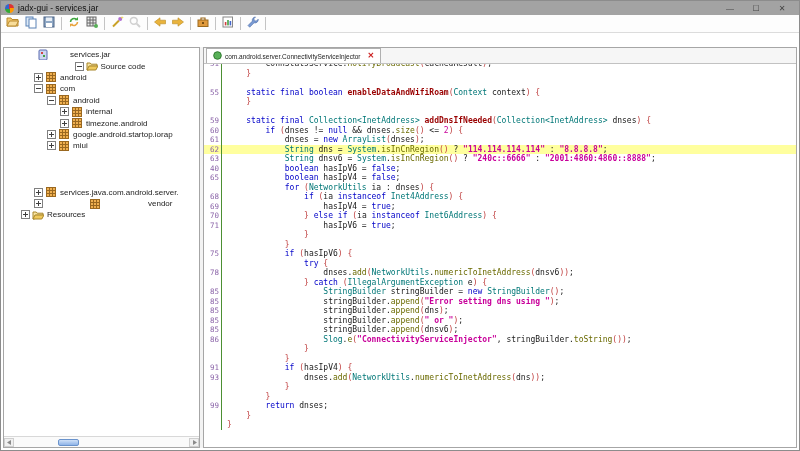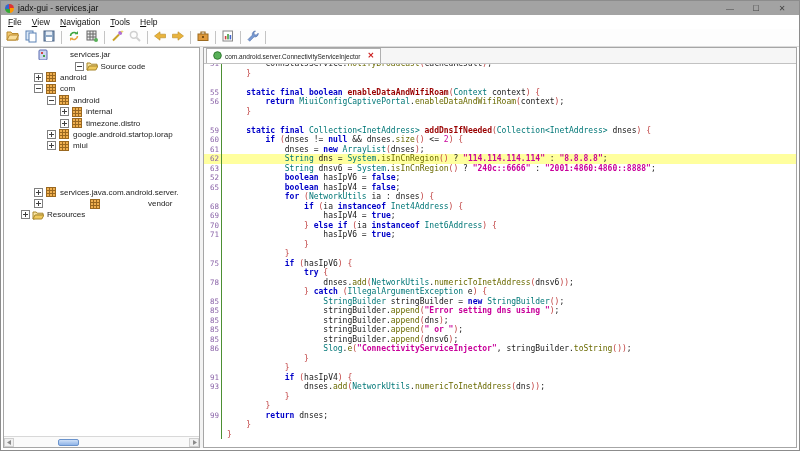--- a/index.html
+++ b/index.html
@@ -37,21 +37,21 @@
   .tabbar{height:16px;flex:0 0 16px;background:#f6f6f6;border-bottom:1px solid #c2c2c2;display:flex;align-items:flex-end;padding-left:2px;box-sizing:border-box;}
   .tab{height:14px;background:#fff;border:1px solid #b0b0b0;border-bottom:none;display:flex;align-items:center;gap:3px;padding:0 6px;font-size:6.5px;color:#222;}
   .tab-close{color:#cc2222;font-weight:bold;font-size:8px;margin-left:4px;line-height:8px;}
   
   .code{flex:1;overflow:hidden;position:relative;font-family:"DejaVu Sans Mono",monospace;font-size:8px;line-height:9.5px;background:#fff;}
   .code-inner{margin-top:-5px;}
   .crow{display:flex;height:9.5px;}
   .crow.hl{background:var(--hlbg);}
   .ln{flex:0 0 15px;width:15px;text-align:right;padding-right:2px;color:var(--ln);font-size:7.5px;}
   .tx{flex:1;border-left:1px solid var(--gut);padding-left:5px;white-space:pre;color:var(--pl);overflow:hidden;}
-  .k{color:var(--kw);font-weight:bold;}
+  .k{color:var(--kw);font-weight:normal;}
   .t{color:var(--ty);}
   .m{color:var(--me);font-weight:bold;}
   .c{color:var(--ca);}
   .s{color:var(--st);font-weight:bold;}
   .n{color:var(--st);}
   .p{color:var(--br);}
   .d{color:var(--pl);}
 </style>
 </head>
 <body>
@@ -61,27 +61,20 @@
   <div class="titlebar">
     <div class="app-icon"></div>
     <span>jadx-gui - services.jar</span>
     <div class="win-controls">
       <span class="wc">—</span>
       <span class="wc">☐</span>
       <span class="wc">✕</span>
     </div>
   </div>
 
-  <div class="menubar">
-      <span class="menu-item"><u>F</u>ile</span>
-      <span class="menu-item"><u>V</u>iew</span>
-      <span class="menu-item"><u>N</u>avigation</span>
-      <span class="menu-item"><u>T</u>ools</span>
-      <span class="menu-item"><u>H</u>elp</span>
-    </div>
 
   <div class="toolbar">
       <button class="tbtn">
         <span><svg width="14" height="14">
             <path d="M1 11V3h4l1 1.5h6V11z" fill="#f3c86e" stroke="#b98a2e" stroke-width="1"></path>
             <path d="M1 11l2.5-5h9L10 11z" fill="#f8dd9a" stroke="#b98a2e" stroke-width="1"></path>
           </svg></span>
       </button>
       <button class="tbtn">
         <span><svg width="14" height="14">
@@ -263,21 +256,21 @@
                 <line x1="2" y1="4.5" x2="7" y2="4.5" stroke="#404040"></line>
                 <line x1="4.5" y1="2" x2="4.5" y2="7" stroke="#404040"></line>
               </svg>
             </span>
             <span class="ticon">
               <svg width="12" height="12">
                 <rect x="1.5" y="1.5" width="9" height="9" fill="#f0b050" stroke="#9a6820"></rect>
                 <path d="M4.5 1.5v9M7.5 1.5v9M1.5 4.5h9M1.5 7.5h9" stroke="#9a6820" stroke-width="1" fill="none"></path>
               </svg>
             </span>
-            <span>timezone.distro</span>
+            <span>timezone.android</span>
           </div>
           <div class="trow" style="padding-left: 43px;">
             <span class="handle">
               <svg width="9" height="9">
                 <rect x="0.5" y="0.5" width="8" height="8" fill="#ffffff" stroke="#808080"></rect>
                 <line x1="2" y1="4.5" x2="7" y2="4.5" stroke="#404040"></line>
                 <line x1="4.5" y1="2" x2="4.5" y2="7" stroke="#404040"></line>
               </svg>
             </span>
             <span class="ticon">
@@ -390,24 +383,20 @@
             </div>
             <div class="crow">
               <span class="ln"></span>
               <span class="tx"></span>
             </div>
             <div class="crow">
               <span class="ln">55</span>
               <span class="tx">    <span class="k">static</span><span class="d"> </span><span class="k">final</span><span class="d"> </span><span class="k">boolean</span><span class="d"> </span><span class="m">enableDataAndWifiRoam</span><span class="p">(</span><span class="t">Context</span><span class="d"> context</span><span class="p">)</span><span class="p"> {</span></span>
             </div>
             <div class="crow">
-              <span class="ln">56</span>
-              <span class="tx">        <span class="k">return</span><span class="d"> </span><span class="t">MiuiConfigCaptivePortal</span><span class="d">.</span><span class="c">enableDataAndWifiRoam</span><span class="p">(</span><span class="d">context</span><span class="p">)</span><span class="d">;</span></span>
-            </div>
-            <div class="crow">
               <span class="ln"></span>
               <span class="tx">    <span class="p">}</span></span>
             </div>
             <div class="crow">
               <span class="ln"></span>
               <span class="tx"></span>
             </div>
             <div class="crow">
               <span class="ln">59</span>
               <span class="tx">    <span class="k">static</span><span class="d"> </span><span class="k">final</span><span class="d"> </span><span class="t">Collection&lt;InetAddress&gt;</span><span class="d"> </span><span class="m">addDnsIfNeeded</span><span class="p">(</span><span class="t">Collection&lt;InetAddress&gt;</span><span class="d"> dnses</span><span class="p">)</span><span class="p"> {</span></span>
@@ -422,21 +411,21 @@
             </div>
             <div class="crow hl">
               <span class="ln">62</span>
               <span class="tx">            <span class="t">String</span><span class="d"> dns = </span><span class="t">System</span><span class="d">.</span><span class="c">isInCnRegion</span><span class="p">(</span><span class="p">)</span><span class="d"> ? </span><span class="s">"114.114.114.114"</span><span class="d"> : </span><span class="s">"8.8.8.8"</span><span class="d">;</span></span>
             </div>
             <div class="crow">
               <span class="ln">63</span>
               <span class="tx">            <span class="t">String</span><span class="d"> dnsv6 = </span><span class="t">System</span><span class="d">.</span><span class="c">isInCnRegion</span><span class="p">(</span><span class="p">)</span><span class="d"> ? </span><span class="s">"240c::6666"</span><span class="d"> : </span><span class="s">"2001:4860:4860::8888"</span><span class="d">;</span></span>
             </div>
             <div class="crow">
-              <span class="ln">52</span>
+              <span class="ln">40</span>
               <span class="tx">            <span class="k">boolean</span><span class="d"> hasIpV6 = </span><span class="k">false</span><span class="d">;</span></span>
             </div>
             <div class="crow">
               <span class="ln">65</span>
               <span class="tx">            <span class="k">boolean</span><span class="d"> hasIpV4 = </span><span class="k">false</span><span class="d">;</span></span>
             </div>
             <div class="crow">
               <span class="ln"></span>
               <span class="tx">            <span class="k">for</span><span class="p"> (</span><span class="t">NetworkUtils</span><span class="d"> ia : dnses</span><span class="p">)</span><span class="p"> {</span></span>
             </div>

